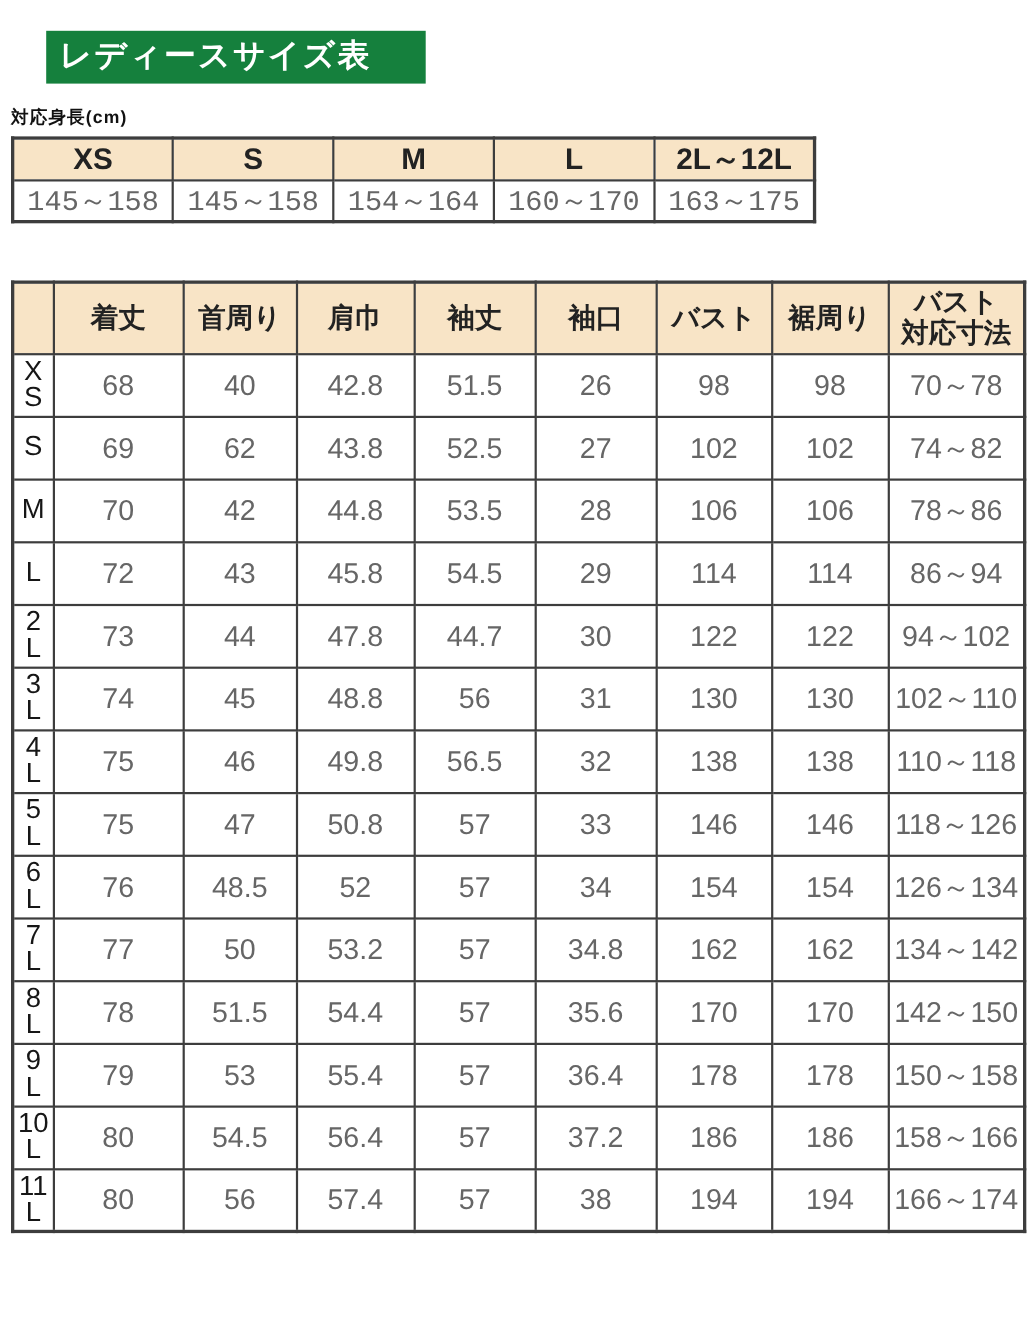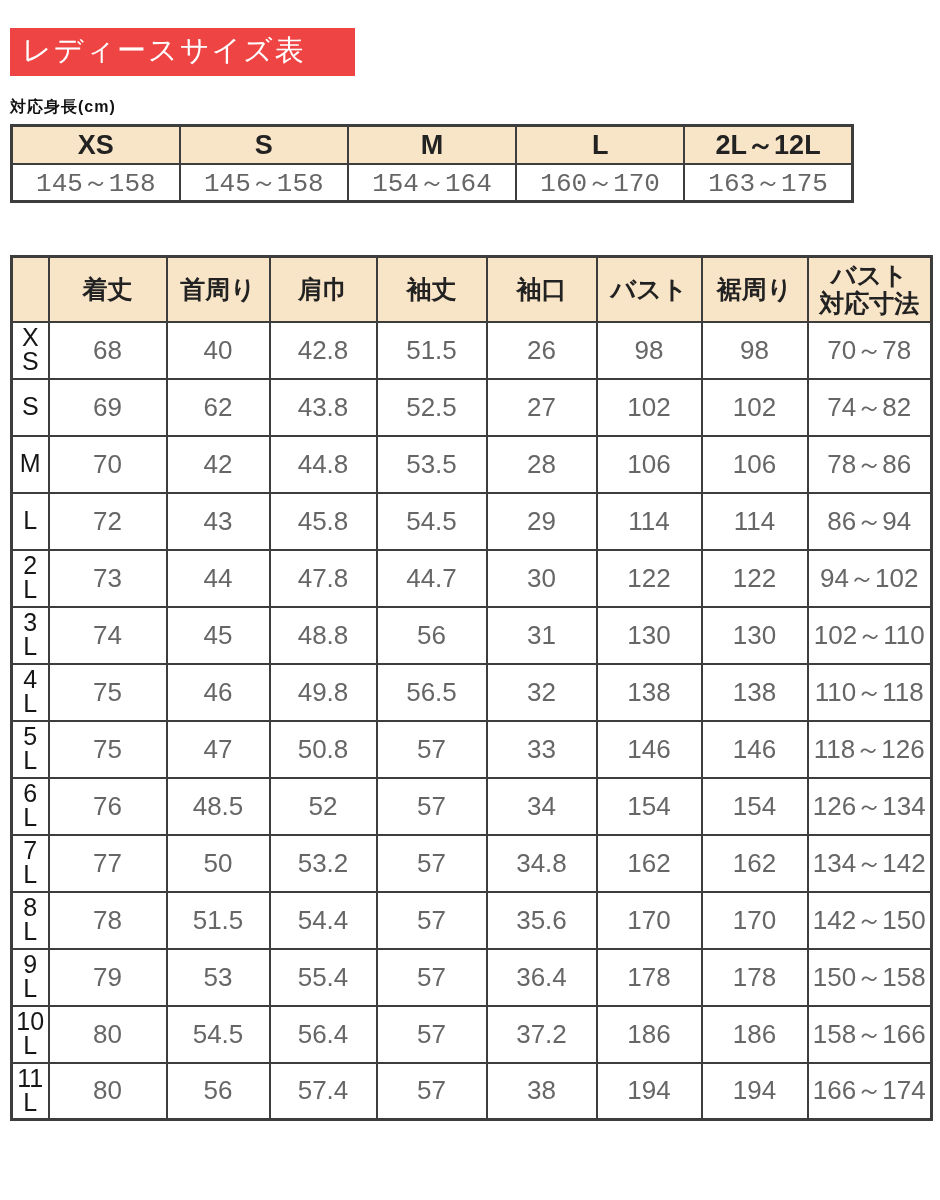--- a/index.html
+++ b/index.html
@@ -9,43 +9,44 @@
     height: 1200px;
     font-family: "Liberation Sans", "DejaVu Sans", sans-serif;
     color: #1b1b1b;
     overflow: hidden;
   }
   .page { padding: 28px 10px 0 10px; }
 
   
   .title-bar {
     display: inline-block;
-    background: #ef4444;
+    background: #15803d;
     color: #ffffff;
     font-size: 29px;
-    font-weight: normal;
+    font-weight: bold;
     letter-spacing: 2px;
     padding: 3px 18px 5px 12px;
     min-width: 345px;
+    margin-left: 32px;
   }
 
   
   .section-label {
     margin-top: 21px;
     font-size: 16px;
     font-weight: bold;
     color: #111111;
     letter-spacing: 1px;
   }
 
   
   table {
     border-collapse: collapse;
     table-layout: fixed;
-    width: 844px;
+    width: 732px;
   }
   td, th {
     border: 2px solid #3d3d3d;
     text-align: center;
     vertical-align: middle;
     overflow: hidden;
   }
   .hdr-cell {
     background: #f8e4c6;
     color: #222222;

